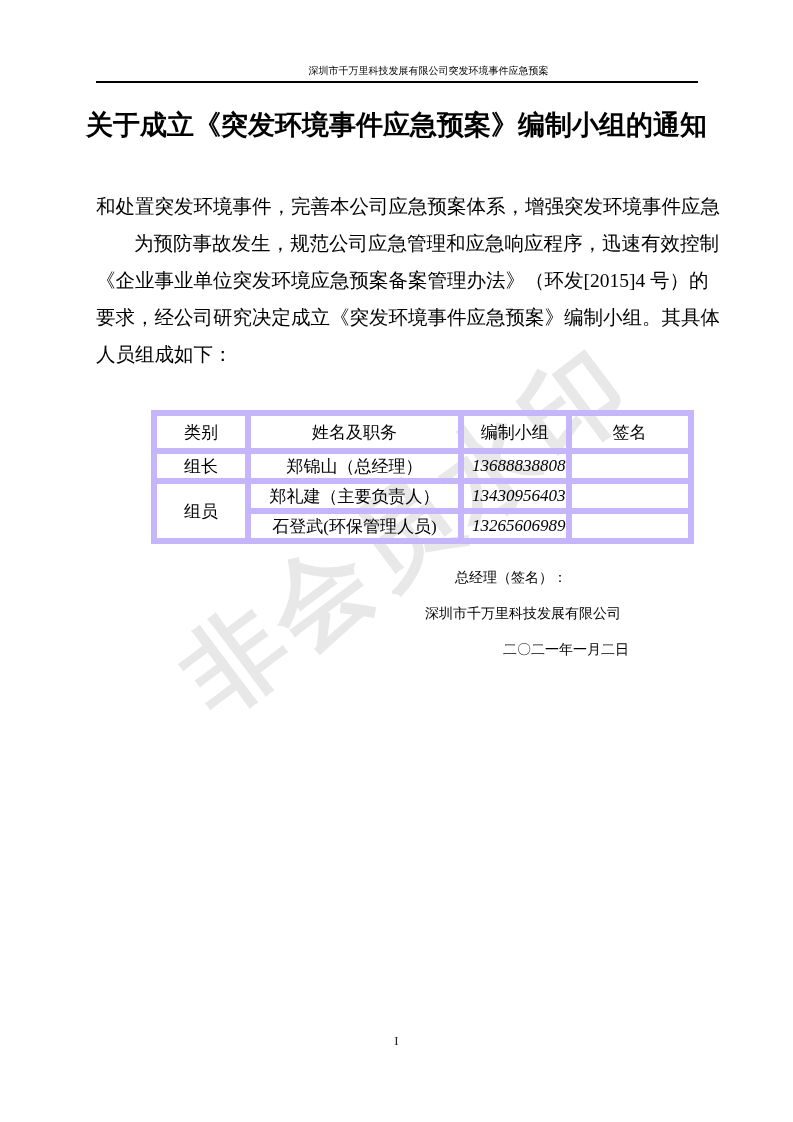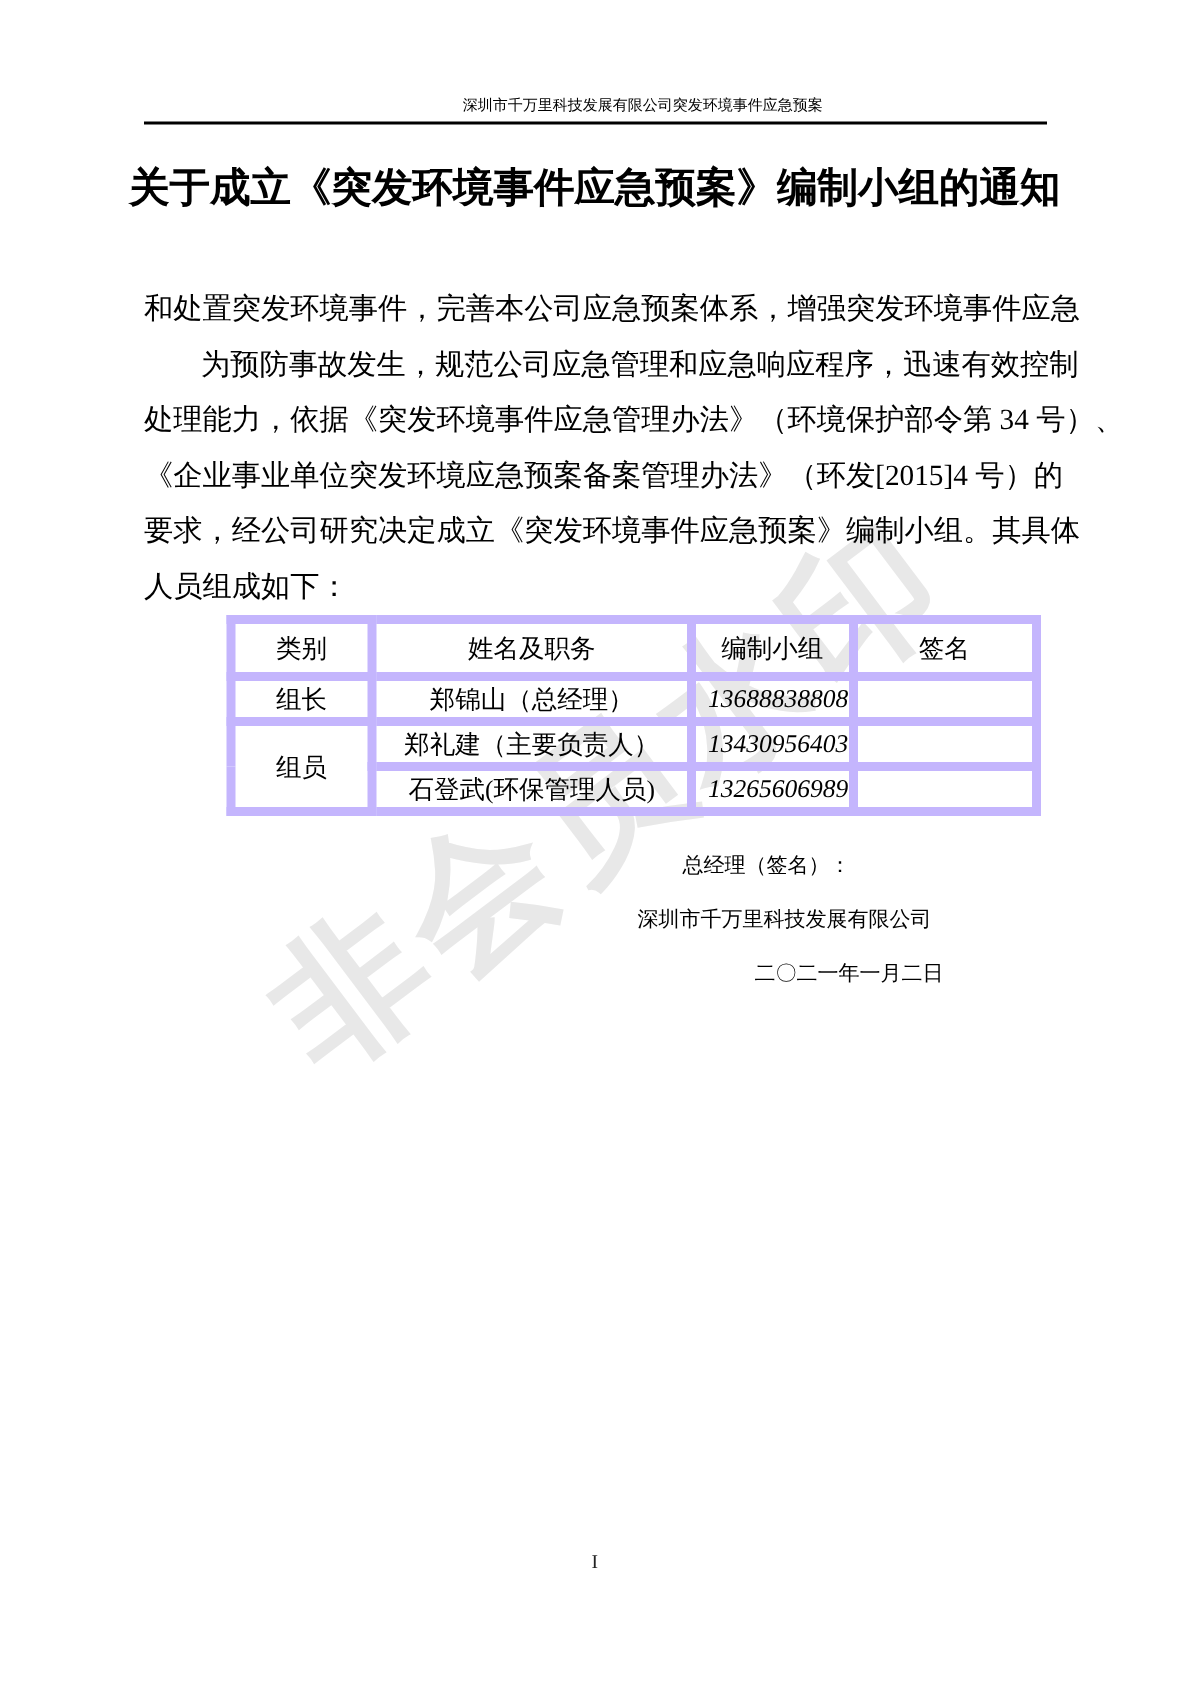--- a/index.html
+++ b/index.html
@@ -154,21 +154,20 @@
   <div class="watermark">非会员水印</div>
 
   <div class="doc-header-text">深圳市千万里科技发展有限公司突发环境事件应急预案</div>
   <div class="doc-header-rule"></div>
 
   <h1 class="doc-title">关于成立《突发环境事件应急预案》编制小组的通知</h1>
 
   <div class="doc-body">
     <div class="line">和处置突发环境事件，完善本公司应急预案体系，增强突发环境事件应急</div>
     <div class="line indent">为预防事故发生，规范公司应急管理和应急响应程序，迅速有效控制</div>
-    <div class="line">处理能力，依据《突发环境事件应急管理办法》（环境保护部令第 34 号）、</div>
     <div class="line">《企业事业单位突发环境应急预案备案管理办法》（环发[2015]4 号）的</div>
     <div class="line">要求，经公司研究决定成立《突发环境事件应急预案》编制小组。其具体</div>
     <div class="line last">人员组成如下：</div>
   </div>
 
   <table class="members-table">
     <colgroup>
       <col class="col-cat">
       <col class="col-name">
       <col class="col-phone">

